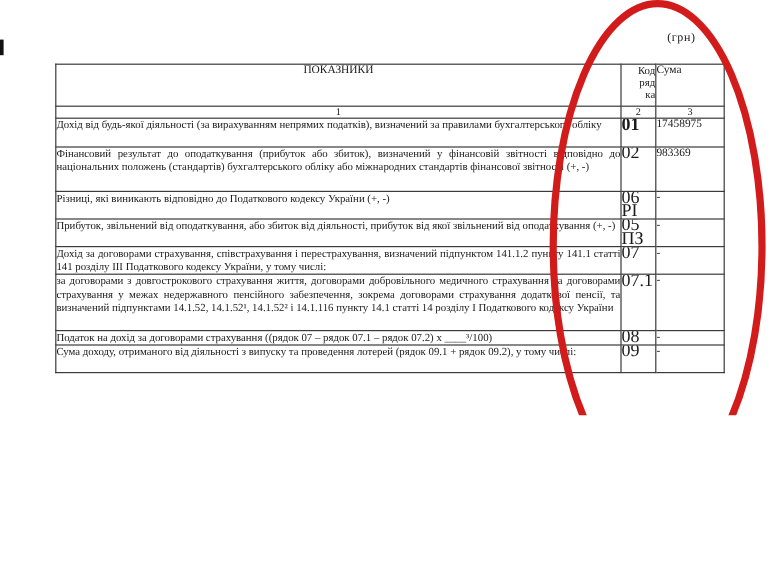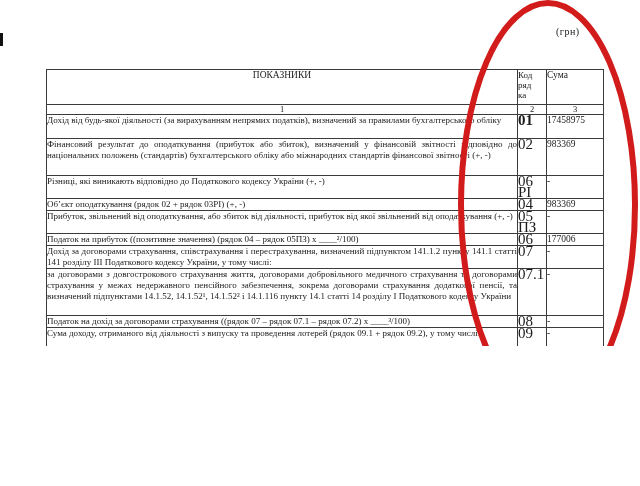--- a/index.html
+++ b/index.html
@@ -7,31 +7,31 @@
     width:640px; height:486px; background:#ffffff;
     font-family:"Liberation Serif", serif; color:#1b1b1b;
   }
   .page { position:relative; width:640px; height:346px; overflow:hidden; background:#fff; }
 
   .scan-mark { position:absolute; left:0; top:33px; width:3px; height:13px; background:#111; }
 
   .grn-note { position:absolute; left:556px; top:26px; font-size:10px; letter-spacing:0.5px; }
 
   table.tax {
-    position:absolute; left:46px; top:69px; width:557px;
+    position:absolute; left:46px; top:53px; width:557px;
     border-collapse:collapse; table-layout:fixed;
   }
   table.tax td, table.tax th {
     border:1px solid #3b3b3b; padding:0; vertical-align:top;
     font-weight:normal; overflow:hidden;
   }
   
   tr.head { height:35px; }
   th.h-ind { font-size:9.5px; text-align:center; padding-top:2px; }
-  th.h-code { font-size:9px; line-height:10px; text-align:left; padding-top:2px; }
+  th.h-code { font-size:9px; line-height:10px; text-align:right; padding-top:2px; }
   th.h-sum { font-size:9.5px; text-align:left; padding-top:2px; }
   th.h-code span { display:block; }
   
   tr.nums { height:9px; }
   tr.nums td { font-size:8.5px; line-height:9px; text-align:center; }
   
   td.lbl {
     font-size:9px; line-height:11px; text-align:justify;
     padding:0 3px; }
   td.code { font-size:15px; line-height:11px; padding-top:1px; }
@@ -91,41 +91,27 @@
         <td class="sum">983369</td>
       </tr>
       <tr class="h22">
         <td class="lbl">Різниці, які виникають відповідно до Податкового кодексу України (+, -)</td>
         <td class="code">
             <span>06</span>
             <span>РІ</span>
           </td>
         <td class="sum">-</td>
       </tr>
-      <tr class="h12">
-        <td class="lbl">Об’єкт оподаткування (рядок 02 + рядок 03РІ) (+, -)</td>
-        <td class="code">
-            <span>04</span>
-          </td>
-        <td class="sum">983369</td>
-      </tr>
       <tr class="h23">
         <td class="lbl">Прибуток, звільнений від оподаткування, або збиток від діяльності, прибуток від якої звільнений від оподаткування (+, -)</td>
         <td class="code">
             <span>05</span>
             <span>ПЗ</span>
           </td>
         <td class="sum">-</td>
-      </tr>
-      <tr class="h12">
-        <td class="lbl">Податок на прибуток ((позитивне значення) (рядок 04 – рядок 05ПЗ) х ____²/100)</td>
-        <td class="code">
-            <span>06</span>
-          </td>
-        <td class="sum">177006</td>
       </tr>
       <tr class="h23">
         <td class="lbl">Дохід за договорами страхування, співстрахування і перестрахування, визначений  підпунктом 141.1.2 пункту 141.1 статті 141 розділу ІІІ Податкового кодексу України, у тому числі:</td>
         <td class="code">
             <span>07</span>
           </td>
         <td class="sum">-</td>
       </tr>
       <tr class="h47">
         <td class="lbl">за договорами з довгострокового страхування життя, договорами добровільного медичного страхування та договорами страхування у межах недержавного пенсійного забезпечення, зокрема договорами страхування додаткової пенсії, та визначений підпунктами 14.1.52, 14.1.52¹, 14.1.52² і 14.1.116 пункту 14.1 статті 14 розділу І Податкового кодексу України</td>

